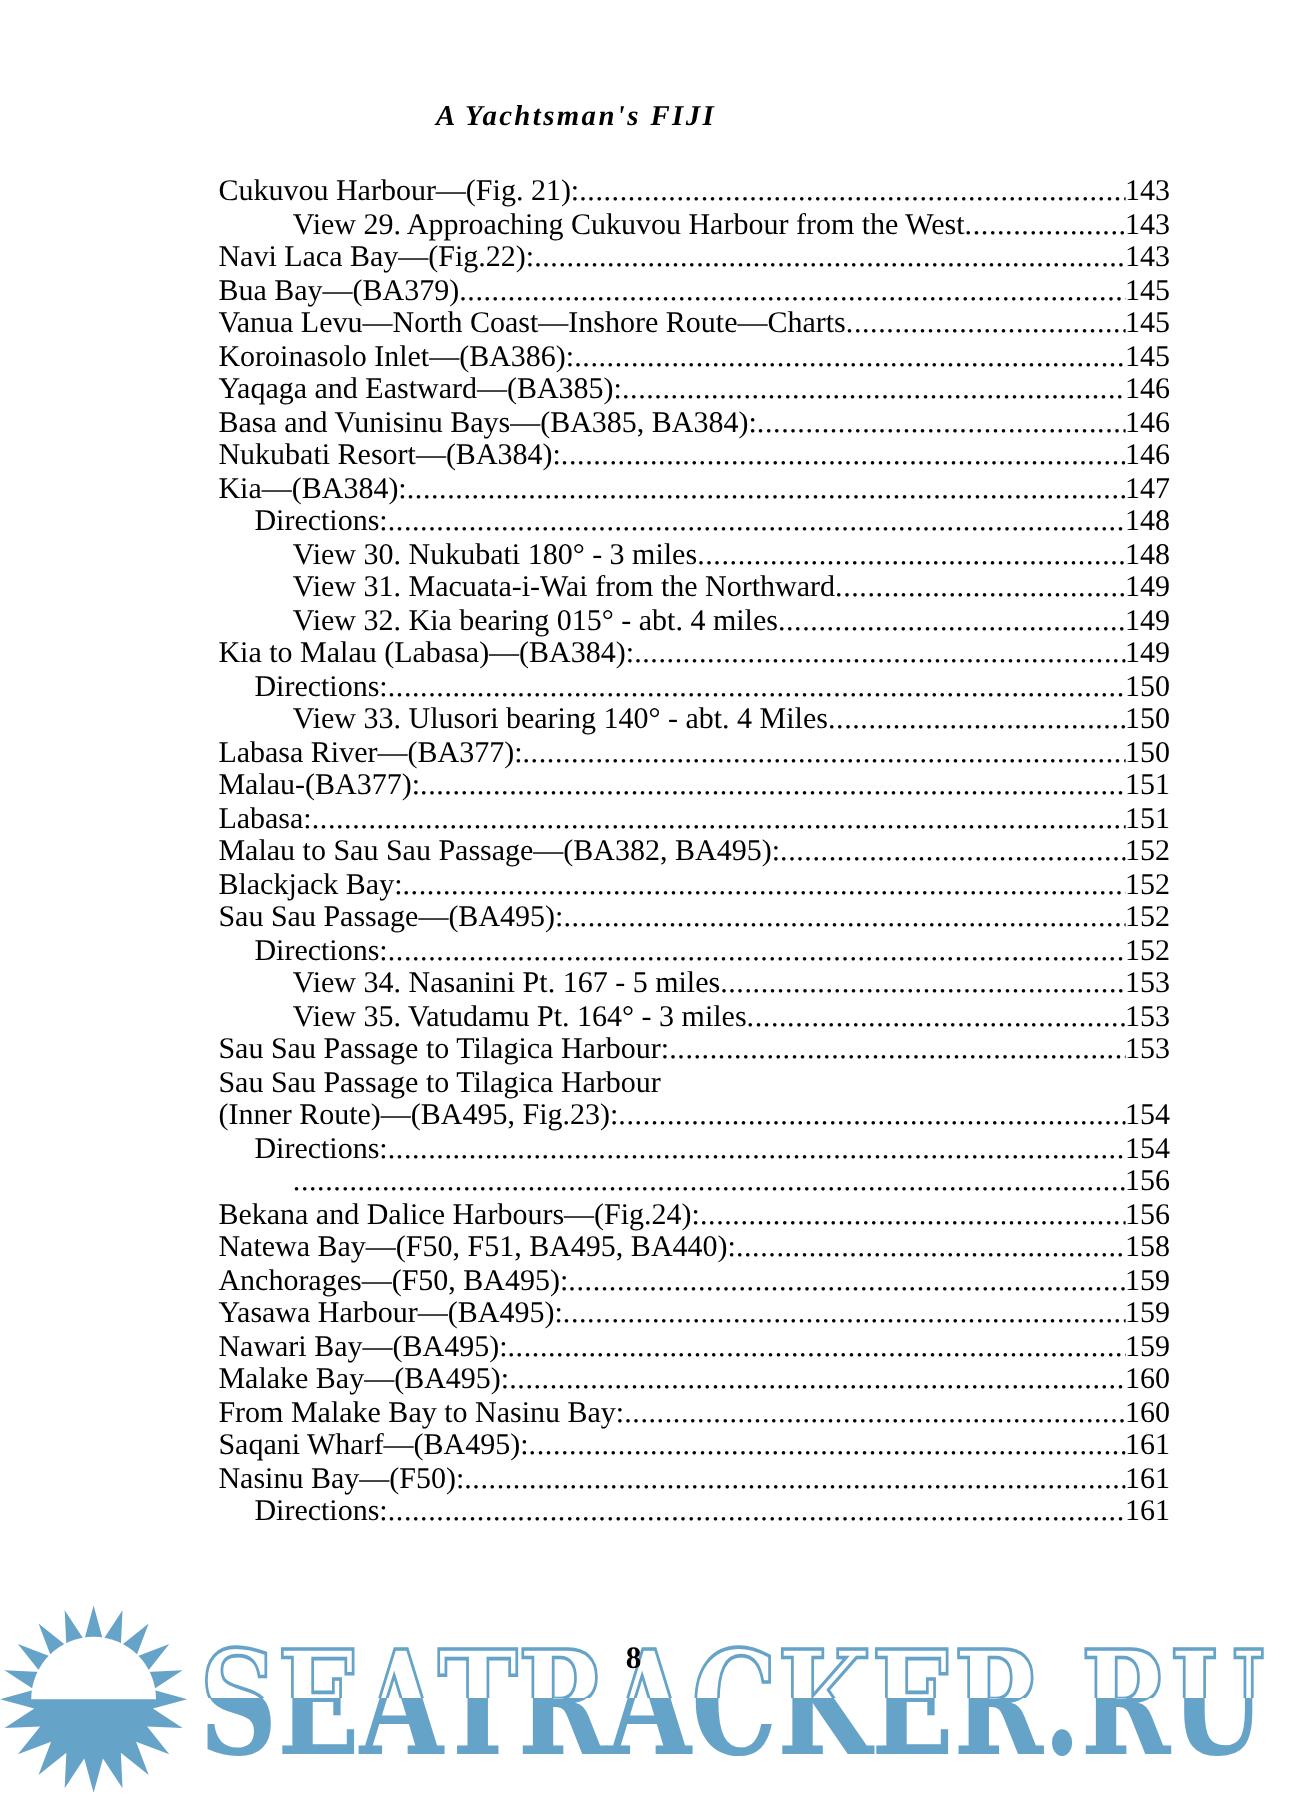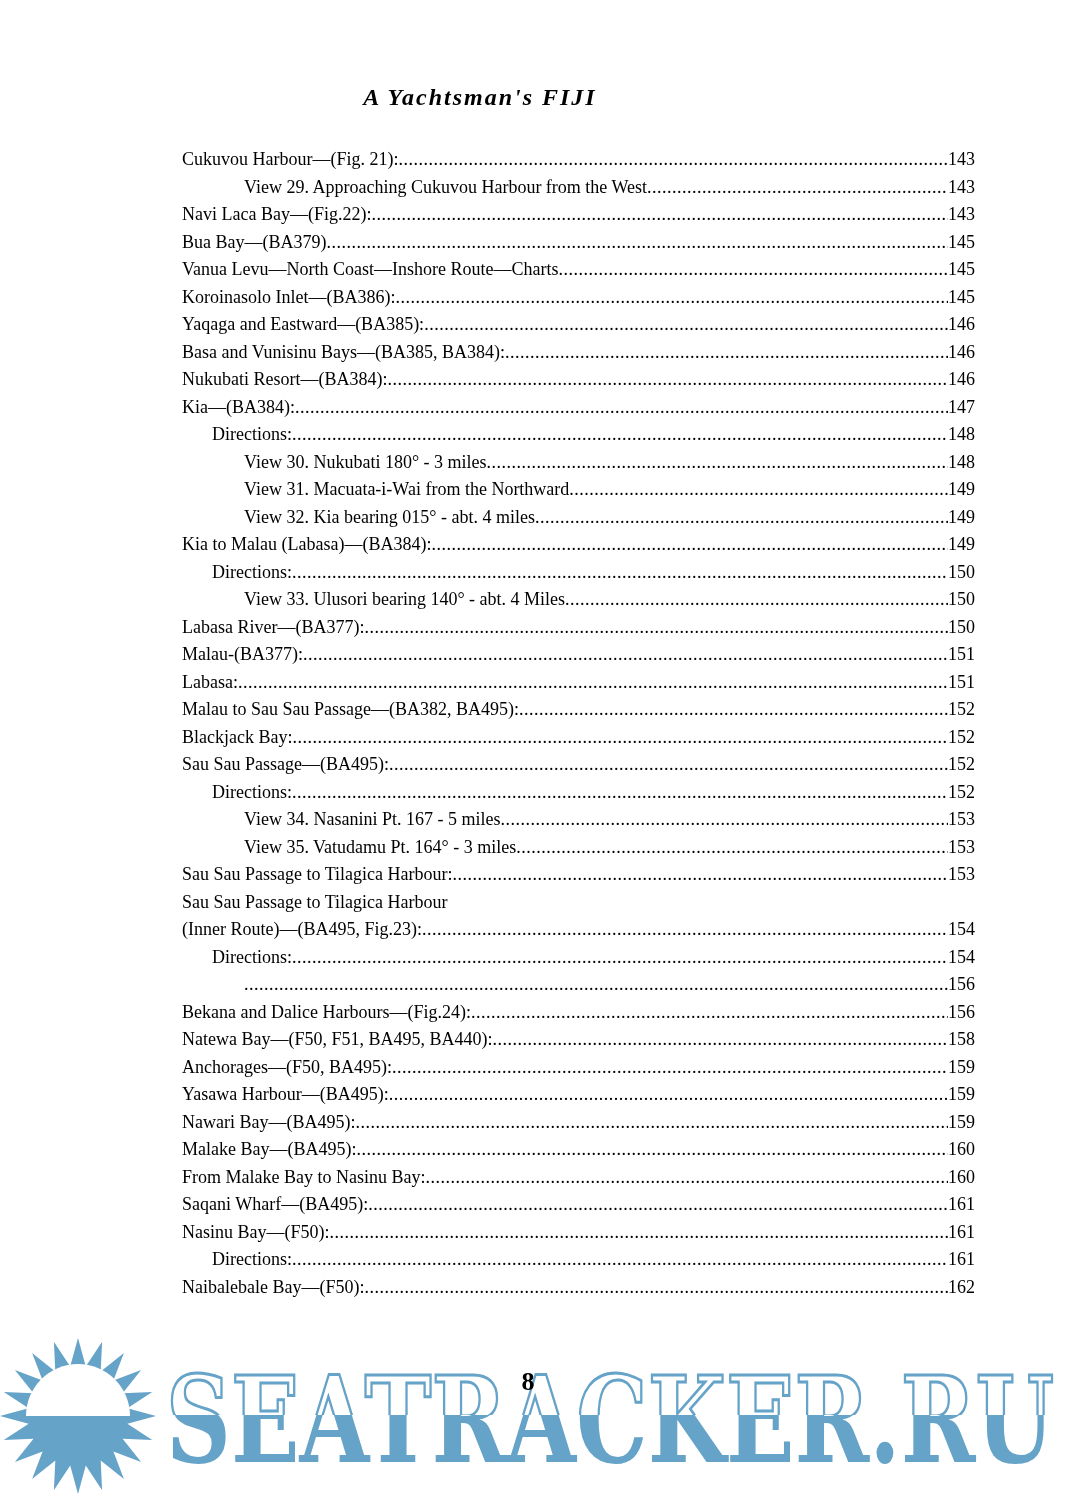--- a/index.html
+++ b/index.html
@@ -22,21 +22,21 @@
     letter-spacing: 2px;
   }
   .toc {
     position: absolute;
     top: 146px; left: 182px; width: 793px;
   }
   .entry {
     display: flex;
     align-items: baseline;
     line-height: 27.5px;
-    font-size: 18px;
+    font-size: 25px;
     white-space: nowrap;
   }
   .entry.indent-1 { padding-left: 30px; }
   .entry.indent-2 { padding-left: 62px; }
   .entry .label { flex: 0 0 auto; }
   .entry .dots {
     flex: 1 1 0;
     min-width: 0;
     overflow: hidden;
     white-space: nowrap;
@@ -315,25 +315,20 @@
     <span class="dots"></span>
     <span class="pageno">161</span>
   </div>
 
   <div class="entry indent-1">
     <span class="label">Directions:</span>
     <span class="dots"></span>
     <span class="pageno">161</span>
   </div>
 
-  <div class="entry indent-0">
-    <span class="label">Naibalebale Bay—(F50):</span>
-    <span class="dots"></span>
-    <span class="pageno">162</span>
-  </div>
 </div>
 
 <div class="folio">8</div>
 
 <div class="watermark">
   <svg class="sun-svg" viewBox="0 0 160 160" xmlns="http://www.w3.org/2000/svg">
     <polygon id="sun-rays" fill="#66A3C8" points="80,2 87.8,30.6 104.1,5.8 102.7,35.5 125.9,16.9 115.4,44.6 143.1,34.1 124.6,57.3 154.2,55.9 129.4,72.2 158,80 129.4,87.8 154.2,104.1 124.6,102.7 143.1,125.9 115.4,115.4 125.9,143.1 102.7,124.6 104.1,154.2 87.8,129.4 80,158 72.2,129.4 55.9,154.2 57.3,124.6 34.1,143.1 44.6,115.4 16.9,125.9 35.5,102.7 5.8,104.1 30.6,87.8 2,80 30.6,72.2 5.8,55.9 35.5,57.3 16.9,34.1 44.6,44.6 34.1,16.9 57.3,35.5 55.9,5.8 72.2,30.6"></polygon>
     <path d="M 28 80 A 52 52 0 0 1 132 80 Z" fill="#ffffff"></path>
   </svg>
   <svg class="wmtext-svg" viewBox="0 0 892 166" xmlns="http://www.w3.org/2000/svg">

